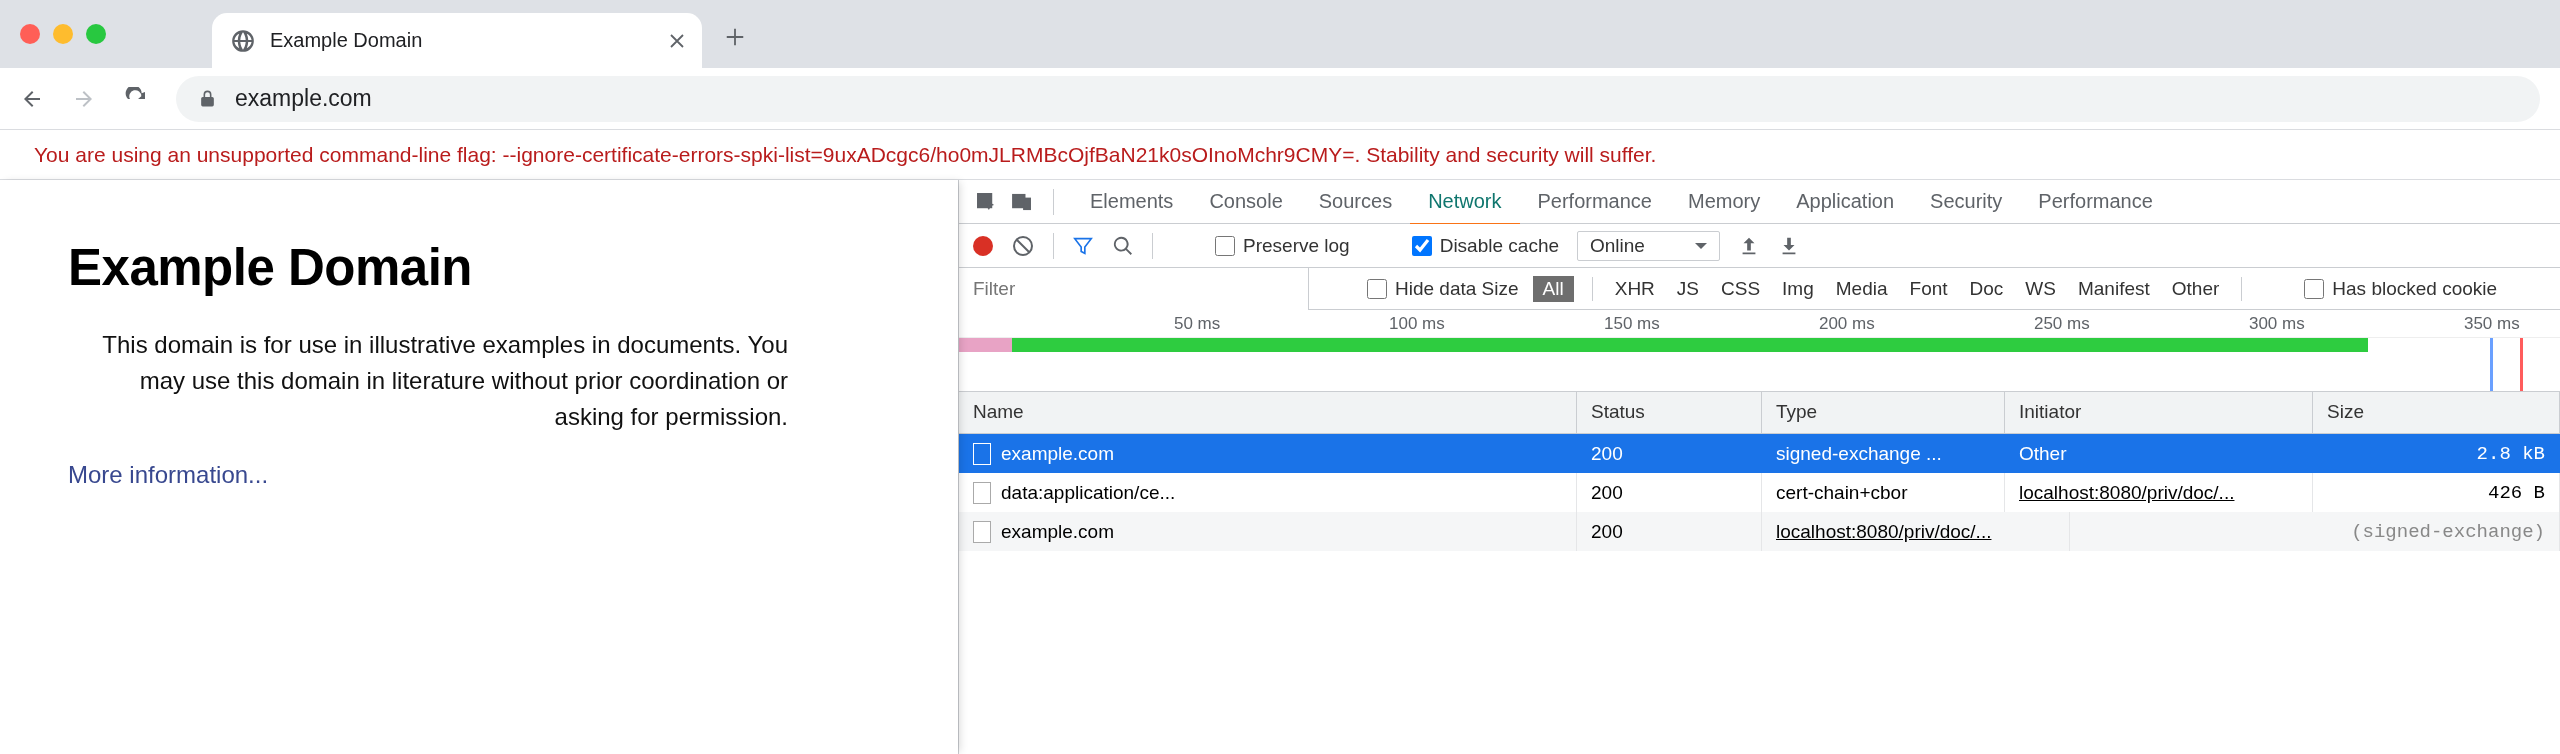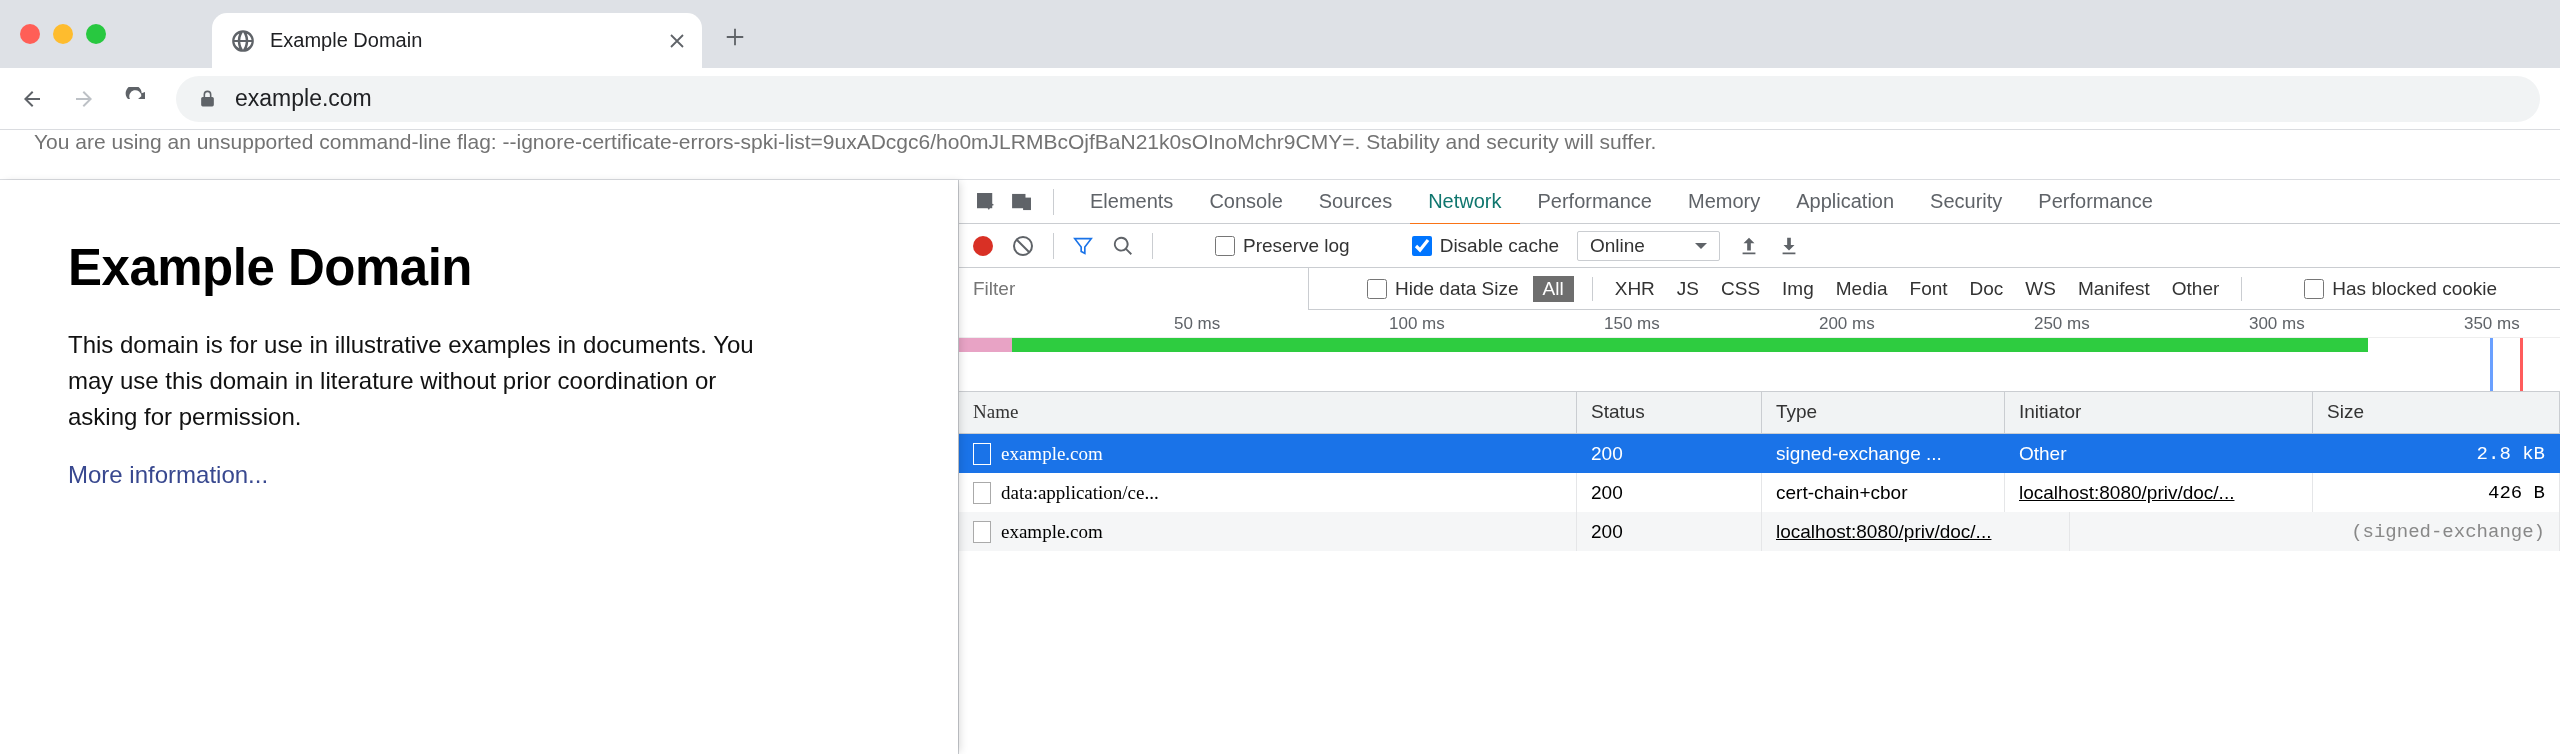--- a/index.html
+++ b/index.html
@@ -18,26 +18,26 @@
   .tab-close { width: 14px; height: 14px; fill: #5f6368; cursor: pointer; }
   .tab-add { margin-left: 22px; width: 22px; height: 22px; fill: #5f6368; margin-top: 6px; }
   
   .toolbar { height: 62px; background: #fff; display: flex; align-items: center; padding: 0 20px; gap: 28px; border-bottom: 1px solid #dadce0; }
   .nav-btn { width: 24px; height: 24px; fill: #5f6368; cursor: pointer; }
   .nav-btn.disabled { fill: #bdc1c6; }
   .omnibox { flex: 1; height: 46px; background: #f1f3f4; border-radius: 23px; display: flex; align-items: center; padding: 0 22px; gap: 18px; }
   .lock-icon { width: 19px; height: 19px; fill: #5f6368; }
   .url { font-size: 23px; color: #202124; }
   
-  .infobar { height: 50px; display: flex; align-items: flex-start; padding: 0 34px; font-size: 21px; color: #737373; border-bottom: 1px solid #dadce0; background: #fff; }
+  .infobar { height: 50px; display: flex; align-items: center; padding: 0 34px; font-size: 21px; color: #b91c1c; border-bottom: 1px solid #dadce0; background: #fff; }
   
   .content-area { display: flex; height: calc(100% - 68px - 62px - 50px); }
   .page { width: 958px; padding: 58px 68px; background: #fff; box-shadow: 4px 0 8px -2px rgba(0,0,0,0.15); z-index: 1; }
   .page h1 { font-size: 51px; font-weight: 800; letter-spacing: -0.5px; color: #000; margin-bottom: 30px; }
-  .page p { font-size: 24px; color: #111; line-height: 1.5; margin-bottom: 26px; max-width: 720px; }
+  .page p { font-size: 24px; color: #111; line-height: 1.5; margin-bottom: 26px; max-width: 720px; text-align: right; }
   .page a { font-size: 24px; color: #38488f; text-decoration: none; }
   
   .devtools { flex: 1; display: flex; flex-direction: column; border-left: 1px solid #cacdd1; background: #fff; }
   
   .dt-tabs { height: 44px; display: flex; align-items: center; border-bottom: 1px solid #cacdd1; padding: 0 14px; gap: 10px; }
   .dt-tool-btn { width: 26px; height: 26px; fill: #5f6368; stroke: #5f6368; cursor: pointer; padding: 2px; }
   .dt-tab-sep { width: 1px; height: 26px; background: #cacdd1; margin: 0 8px; }
   .dt-tab { font-size: 20px; color: #5f6368; cursor: pointer; padding: 10px 18px; height: 44px; display: flex; align-items: center; }
   .dt-tab.active { color: #0f766e; border-bottom: 1px solid #f97316; }
   
@@ -64,21 +64,21 @@
   .tl-tick { position: absolute; top: 4px; }
   .tl-bars { position: relative; height: 14px; margin-top: 0; }
   .tl-bar-pink { position: absolute; left: 0; width: 3.3%; height: 14px; background: #e8a3c5; top: 0; }
   .tl-bar-green { position: absolute; left: 3.3%; right: 12%; height: 14px; background: #2ecc40; top: 0; }
   .tl-bar-blue { position: absolute; left: 88%; right: 12%; height: 14px; background: #3273f6; top: 0; }
   .tl-mark-blue { position: absolute; top: 28px; width: 3px; height: 54px; background: #6aa0ff; }
   .tl-mark-red { position: absolute; top: 28px; width: 3px; height: 54px; background: #ff5c5c; }
 
   .dt-table-head { display: flex; height: 42px; border-bottom: 1px solid #cacdd1; background: #f1f3f4; }
   .dt-th { font-size: 19px; color: #333; padding: 9px 14px; border-right: 1px solid #cacdd1; }
-  .col-name { width: 618px; font-family: Liberation Serif, serif; }
+  .col-name { width: 618px; }
   .col-status { width: 185px; }
   .col-type { width: 243px; }
   .col-init { width: 308px; }
   .col-size { flex: 1; text-align: left; }
   
   .dt-row { display: flex; height: 39px; font-size: 19px; align-items: stretch; }
   .dt-row.selected { background: #1a73e8; color: #fff; }
   .dt-row.alt { background: #f5f6f7; }
   .dt-td { padding: 7px 14px; border-right: 1px solid #e5e6e8; display: flex; align-items: center; gap: 10px; white-space: nowrap; overflow: hidden; text-overflow: ellipsis; }
   .dt-row.selected .dt-td { border-right-color: #1a73e8; }

